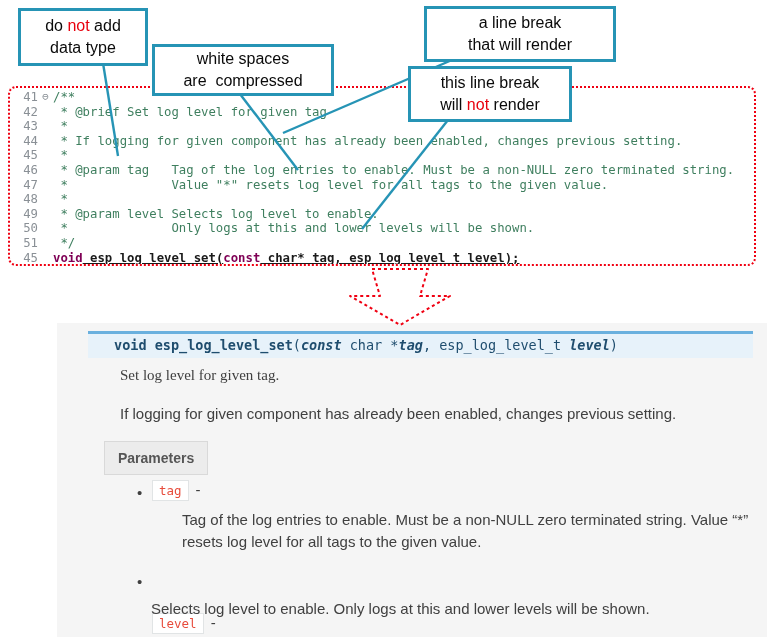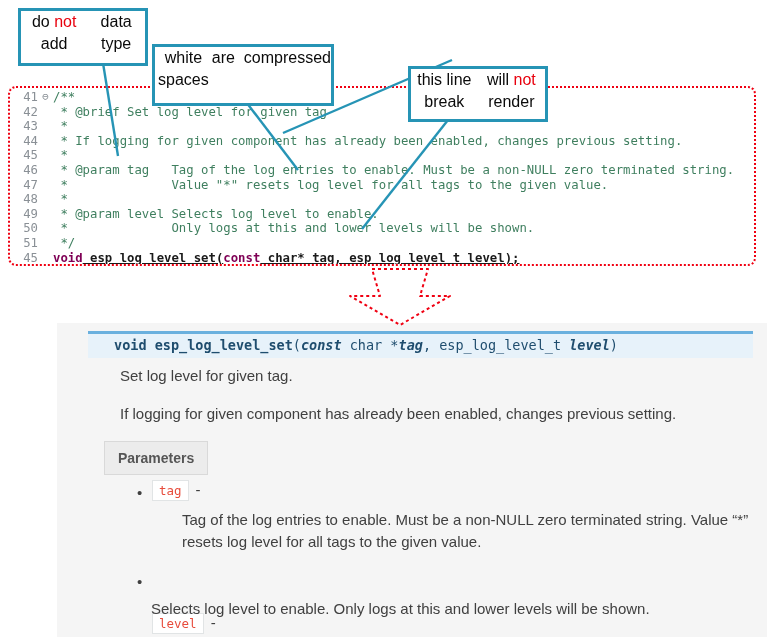--- a/index.html
+++ b/index.html
@@ -3,28 +3,28 @@
 <meta charset="utf-8">
 <style>
   * { margin:0; padding:0; box-sizing:border-box; }
   html,body { width:767px; height:637px; background:#ffffff; font-family:"Liberation Sans", sans-serif; }
   .canvas { position:relative; width:767px; height:637px; background:#ffffff; overflow:hidden; }
 
   
   .callout {
     position:absolute; background:#ffffff; border:3px solid #2694b5;
     color:#0a0a0a; font-size:16px; text-align:center; line-height:1.35;
-    display:flex; flex-direction:row; justify-content:center; z-index:5;
+    display:flex; flex-direction:column; justify-content:center; z-index:5;
   }
   .callout .red { color:#e8000d; }
   .ws-pre { white-space:pre; }
   #callout-datatype      { left:18px;  top:8px;  width:130px; height:58px; }
-  #callout-whitespace    { left:152px; top:44px; width:182px; height:62px; }
+  #callout-whitespace    { left:152px; top:44px; width:182px; height:52px; }
   #callout-break-render  { left:424px; top:6px;  width:192px; height:56px; }
-  #callout-break-norender{ left:408px; top:66px; width:140px; height:56px; }
+  #callout-break-norender{ left:408px; top:66px; width:164px; height:56px; }
 
   
   .code-panel {
     position:absolute; left:8px; top:86px; width:748px; height:180px;
     border:2px dotted #f00012; border-radius:8px; background:#ffffff;
     font-family:"DejaVu Sans Mono", monospace; font-size:12.3px; line-height:14.6px;
     padding-top:2px; overflow:hidden; z-index:1;
   }
   .cl { display:flex; }
   .cl .ln   { width:28px; text-align:right; color:#8a9096; flex:none; }
@@ -44,21 +44,21 @@
   }
   .sig {
     position:absolute; left:31px; top:8px; right:14px;
     background:#e7f2fa; border-top:3px solid #6ab0de;
     padding:3px 26px 5px; font-family:"DejaVu Sans Mono", monospace;
     font-size:13.5px; color:#1f4d6e; white-space:pre;
   }
   .sig .b  { font-weight:bold; }
   .sig .bi { font-weight:bold; font-style:italic; }
   .para { position:absolute; font-size:15px; color:#404040; }
-  #brief    { left:63px; top:44px; }
+  #brief    { left:63px; top:44px;font-family:Liberation Serif, serif; }
   #longdesc { left:63px; top:82px; }
   .params-label {
     position:absolute; left:47px; top:118px;
     background:#ececec; border:1px solid #d9d9d9;
     padding:8px 13px; font-weight:bold; font-size:14px; color:#555555;
   }
   .bullet { position:absolute; font-size:15px; color:#404040; }
   .chip-row { position:absolute; font-size:15px; color:#404040; }
   .chip {
     font-family:"DejaVu Sans Mono", monospace; font-size:12.5px; color:#e74c3c;
@@ -168,19 +168,23 @@
   <div class="callout" id="callout-datatype">
     <span><span>do </span><span class="red">not</span><span> add</span></span>
     <span>data type</span>
   </div>
 
   <div class="callout" id="callout-whitespace">
     <span>white spaces</span>
     <span class="ws-pre">are  compressed</span>
   </div>
 
+  <div class="callout" id="callout-break-render">
+    <span>a line break</span>
+    <span>that will render</span>
+  </div>
 
   <div class="callout" id="callout-break-norender">
     <span>this line break</span>
     <span><span>will </span><span class="red">not</span><span> render</span></span>
   </div>
 
 </div>
 
 </body></html>

